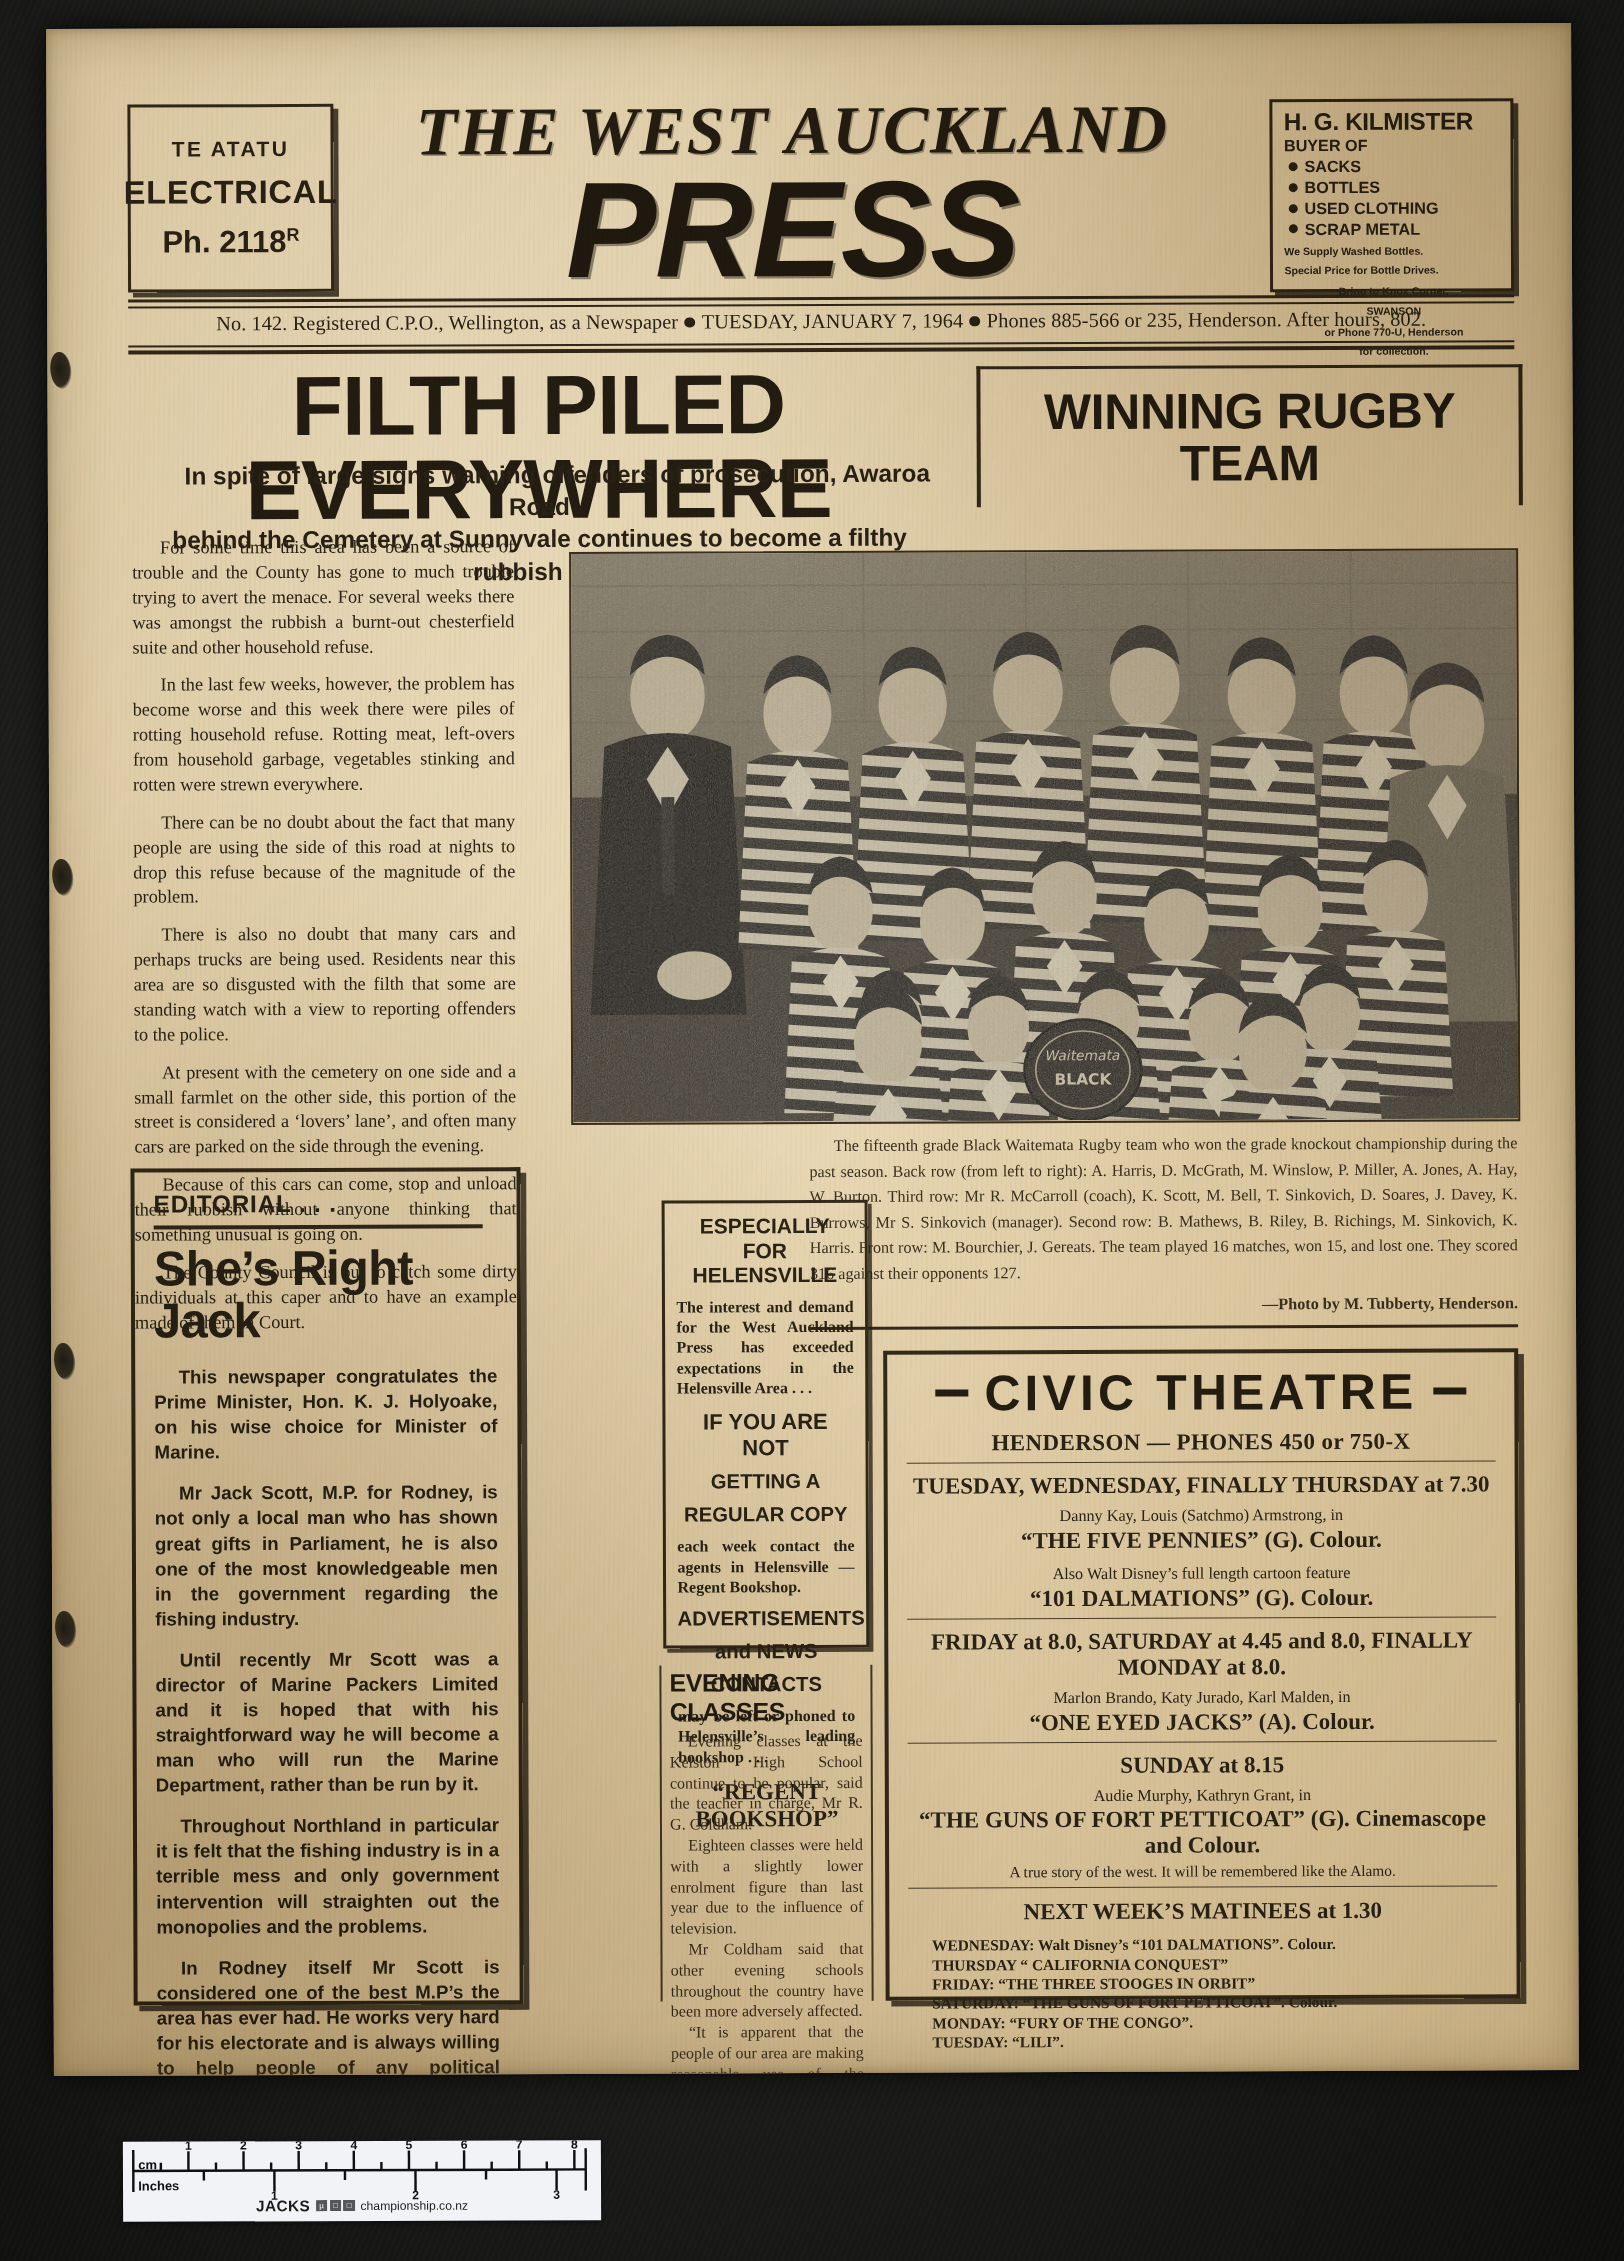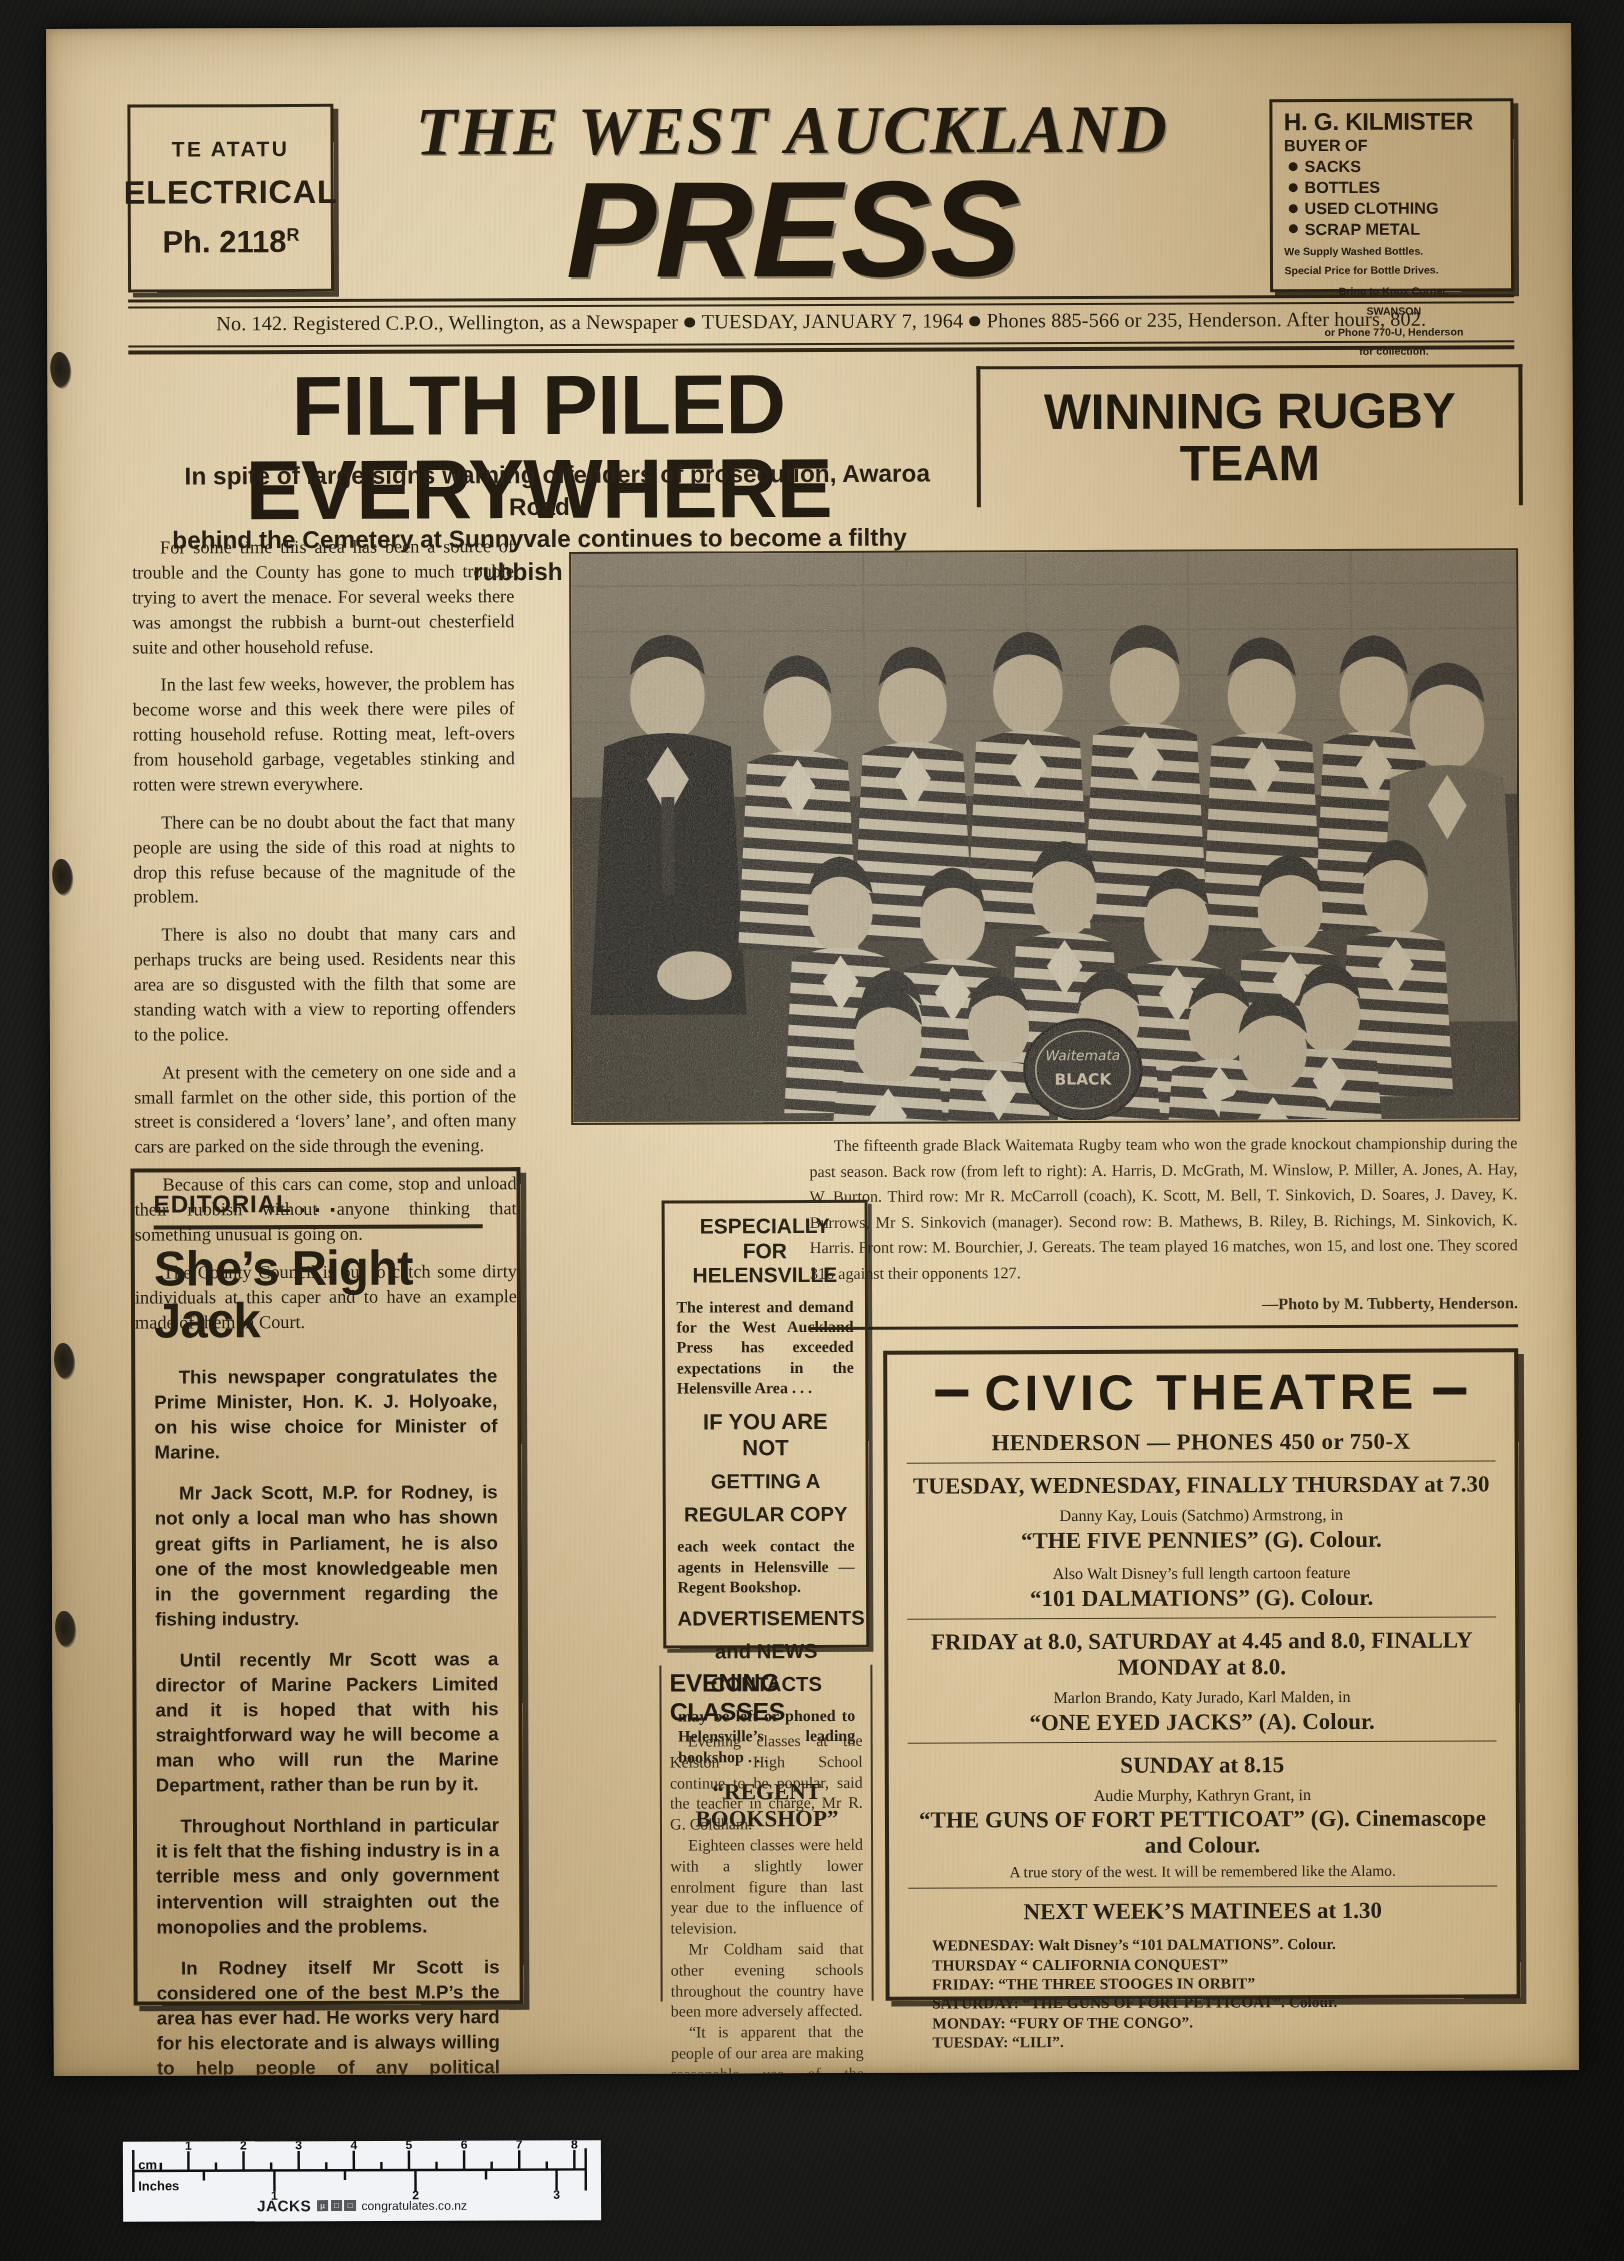--- a/index.html
+++ b/index.html
@@ -630,16 +630,16 @@
       <text x="18" y="60">Inches</text>
     </g>
   </svg>
   <div class="nz">
     <b>JACKS</b>
     <span class="sq">
       <i>µ</i>
       <i>□</i>
       <i>□</i>
     </span>
-    <span>congratulates.co.nz</span>
+    <span>championship.co.nz</span>
   </div>
 </div>
 
 
 </body></html>

